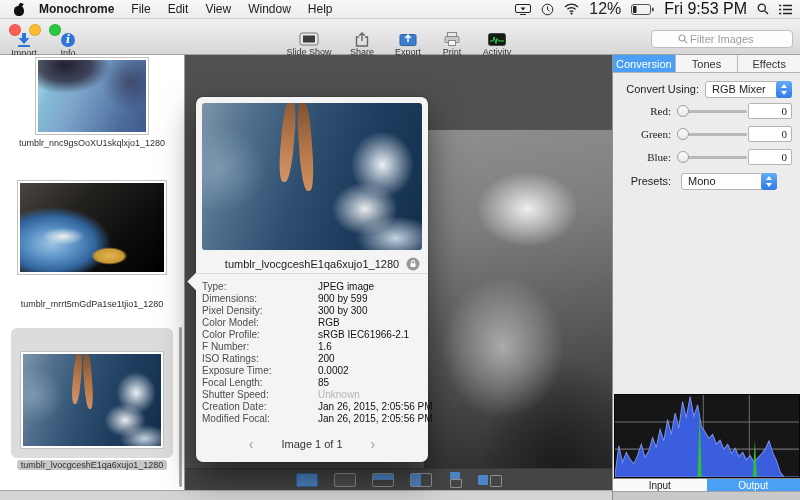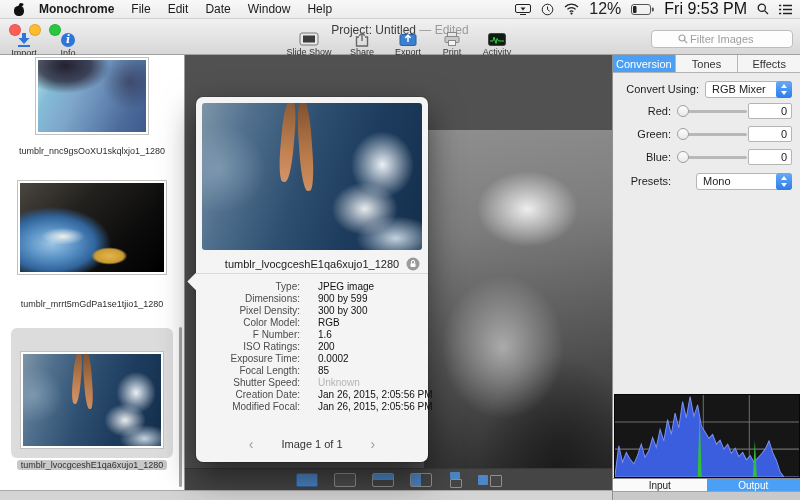--- a/index.html
+++ b/index.html
@@ -36,21 +36,21 @@
   .search-field{position:absolute;right:7px;top:11px;width:142px;height:18px;background:rgba(255,255,255,.92);
     border:1px solid #bdbdbd;border-radius:4px;display:flex;align-items:center;justify-content:center;}
   .search-field input{border:none;outline:none;background:transparent;font-size:11px;color:#333;width:78px;font-family:inherit;}
   .search-field input::placeholder{color:#9e9e9e;}
 
   
   .sidebar{position:absolute;left:0;top:55px;width:185px;height:435px;background:#fff;border-right:1px solid #9c9c9c;}
   .thumb-item{position:absolute;left:0;width:184px;text-align:center;cursor:default;}
   .thumb{margin:0 auto;border:2px solid #fff;outline:1px solid #c2c2c2;background-size:cover;}
   .fname{font-size:9px;color:#2e2e2e;line-height:11px;}
-  .ti-0{top:3px;}  .ti-0 .thumb{width:112px;height:76px;} .ti-0 .fname{margin-top:12px;}
+  .ti-0{top:3px;}  .ti-0 .thumb{width:112px;height:76px;} .ti-0 .fname{margin-top:4px;}
   .ti-1{top:126px;}.ti-1 .thumb{width:148px;height:93px;} .ti-1 .fname{margin-top:25px;}
   .ti-2{top:273px;height:165px;}
   .ti-2::before{content:"";position:absolute;left:11px;top:0;width:162px;height:130px;background:#dcdcdc;border-radius:6px;}
   .ti-2 .thumb{position:relative;margin-top:24px;width:142px;height:96px;}
   .ti-2 .fname{margin-top:12px;}
   .ti-2 .fname span{background:#c8c8c8;border-radius:3px;padding:0 4px;}
   .sb-scroll{position:absolute;right:2px;top:272px;width:3px;height:160px;background:#a8a8a8;border-radius:2px;}
 
   
   .g-coat{background:
@@ -101,46 +101,46 @@
   
   .popover{position:absolute;left:196px;top:97px;width:232px;height:365px;background:#f4f4f4;border-radius:7px;
     box-shadow:0 14px 34px rgba(0,0,0,.55),0 0 0 1px rgba(0,0,0,.12);z-index:30;}
   .pop-arrow{position:absolute;left:-6px;top:178px;width:13px;height:13px;background:#f4f4f4;transform:rotate(45deg);}
   .pop-photo{position:absolute;left:6px;top:6px;width:220px;height:147px;border-radius:3px;}
   .pop-title-row{position:absolute;left:0;top:157px;width:100%;height:20px;border-bottom:1px solid #d9d9d9;
     display:flex;align-items:center;justify-content:center;font-size:11px;color:#222;}
   .lock-badge{position:absolute;right:8px;top:3px;width:14px;height:14px;}
   .info-fields{position:absolute;left:6px;top:184px;width:220px;}
   .irow{display:flex;font-size:10px;line-height:12px;}
-  .ilabel{width:98px;text-align:right;color:#4c4c4c;flex:none;}
+  .ilabel{width:98px;text-align:left;color:#4c4c4c;flex:none;}
   .ivalue{margin-left:18px;color:#111;white-space:nowrap;}
   .ivalue.muted{color:#b4b4b4;}
   .pop-pager{position:absolute;left:0;bottom:12px;width:100%;display:flex;align-items:center;justify-content:center;
     gap:28px;font-size:11px;color:#333;}
   .pager-chev{color:#9a9a9a;font-size:14px;line-height:11px;}
 
   
   .rpanel{position:absolute;left:612px;top:55px;width:188px;height:445px;background:#ececec;border-left:1px solid #8f8f8f;
     font-size:11px;color:#1c1c1c;}
   .rtabs{position:absolute;left:0;top:0;width:100%;height:18px;display:flex;border-bottom:1px solid #b3b3b3;background:#f5f5f5;}
   .rtab{flex:1;text-align:center;line-height:18px;font-size:11px;border-right:1px solid #b8b8b8;color:#333;}
   .rtab:last-child{border-right:none;}
   .rtab.sel{background:#4ba0f5;color:#fff;}
   .convert-row{position:absolute;top:26px;left:0;width:100%;height:18px;}
   .convert-label{position:absolute;left:0;width:86px;text-align:right;line-height:17px;}
   .dropdown{position:absolute;background:#fff;border:1px solid #b5b5b5;border-radius:3px;height:17px;line-height:15px;
     padding-left:6px;font-size:11px;color:#222;}
   .dd-convert{left:92px;right:8px;top:0;}
-  .dd-presets{left:83px;width:96px;top:0;}
+  .dd-presets{left:68px;width:96px;top:0;}
   .stepper{position:absolute;right:-1px;top:-1px;bottom:-1px;width:16px;background:linear-gradient(#66aaf6,#2f7ce9);
     border-radius:3px;}
   .stepper::before{content:"";position:absolute;left:5px;top:3px;border-left:3px solid transparent;border-right:3px solid transparent;border-bottom:4px solid #fff;}
   .stepper::after{content:"";position:absolute;left:5px;bottom:3px;border-left:3px solid transparent;border-right:3px solid transparent;border-top:4px solid #fff;}
   .slider-rows{position:absolute;left:0;top:48px;width:100%;}
-  .srow{position:relative;height:23px;}
+  .srow{position:relative;height:23px;font-family:Liberation Serif, serif;}
   .slabel{position:absolute;left:0;width:58px;text-align:right;line-height:16px;top:0;}
   .strack{position:absolute;left:66px;width:68px;top:7px;height:3px;background:#b8b8b8;border-radius:2px;}
   .sknob{position:absolute;left:-2px;top:-5px;width:12px;height:12px;border-radius:50%;
     background:linear-gradient(#fdfdfd,#e9e9e9);border:1px solid #9f9f9f;}
   .svalue{position:absolute;right:8px;top:0;width:44px;height:16px;border:1px solid #b5b5b5;border-radius:2px;background:#fff;
     font-size:11px;text-align:right;padding-right:4px;font-family:inherit;color:#222;}
   .presets-row{position:absolute;left:0;top:118px;width:100%;height:18px;}
   .presets-label{position:absolute;left:0;width:58px;text-align:right;line-height:17px;}
   .histo{position:absolute;left:1px;top:339px;width:186px;height:84px;background:#161616;border:1px solid #060606;}
   .histo svg{display:block;width:100%;height:100%;}
@@ -156,21 +156,21 @@
 <body>
 
 <div class="screen">
 
   <div class="menubar">
     <span class="apple-icon"></span>
     <span class="app-name">Monochrome</span>
     <span id="menus" style="display:flex;">
         <span class="menu-item">File</span>
         <span class="menu-item">Edit</span>
-        <span class="menu-item">Date</span>
+        <span class="menu-item">View</span>
         <span class="menu-item">Window</span>
         <span class="menu-item">Help</span>
       </span>
     <span class="mb-right">
       <span>
           <svg width="16" height="11">
             <rect x="0.5" y="0.5" width="15" height="8" rx="1.5" fill="none" stroke="#222"></rect>
             <path d="M5 10.5 h6" stroke="#222"></path>
             <path d="M5.5 3.5 h5 l-2.5 3 z" fill="#222"></path>
           </svg>
@@ -211,25 +211,20 @@
           </svg>
         </span>
     </span>
   </div>
 
   <div class="toolbar">
     <div class="traffic">
       <span class="light" style="background:#ff5f57"></span>
       <span class="light" style="background:#febc2e"></span>
       <span class="light" style="background:#28c840"></span>
-    </div>
-    <div class="proj-title">
-      <span>Project:</span>
-      <span>Untitled</span>
-      <span class="muted">— Edited</span>
     </div>
     <div class="tool-left">
       <div class="tbtn">
         <span class="ic">
             <svg width="16" height="14">
               <path d="M6 0 h4 v5 h3.5 l-5.5 6 -5.5 -6 h3.5 z" fill="#2e74da"></path>
               <path d="M2 13 h12" stroke="#2e74da" stroke-width="2"></path>
             </svg>
           </span>
         <span>Import</span>
@@ -353,20 +348,24 @@
         </div>
         <div class="irow">
           <div class="ilabel">Pixel Density:</div>
           <div class="ivalue">300 by 300</div>
         </div>
         <div class="irow">
           <div class="ilabel">Color Model:</div>
           <div class="ivalue">RGB</div>
         </div>
         <div class="irow">
+          <div class="ilabel">Color Profile:</div>
+          <div class="ivalue">sRGB IEC61966-2.1</div>
+        </div>
+        <div class="irow">
           <div class="ilabel">F Number:</div>
           <div class="ivalue">1.6</div>
         </div>
         <div class="irow">
           <div class="ilabel">ISO Ratings:</div>
           <div class="ivalue">200</div>
         </div>
         <div class="irow">
           <div class="ilabel">Exposure Time:</div>
           <div class="ivalue">0.0002</div>

